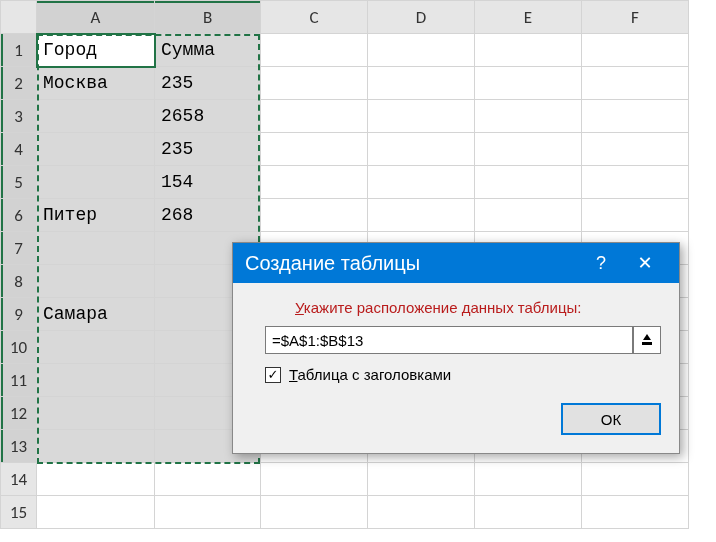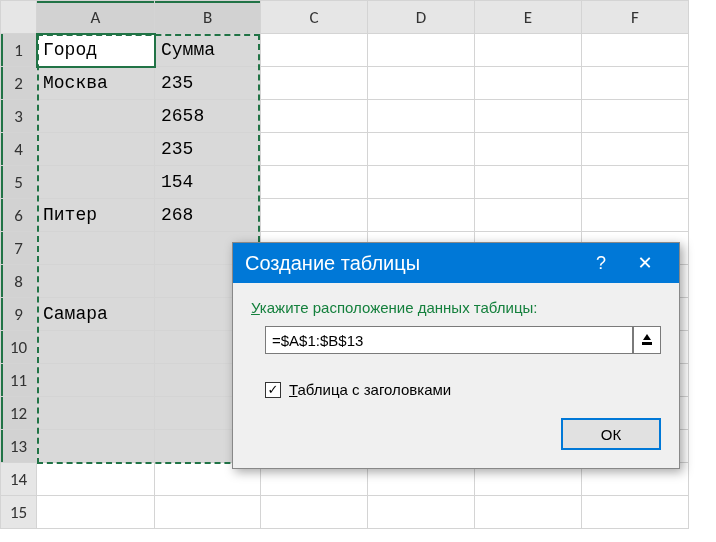--- a/index.html
+++ b/index.html
@@ -108,24 +108,24 @@
   .titlebar .title { flex: 1; font-size: 20px; }
   .titlebar .tbtn {
     width: 44px;
     text-align: center;
     font-size: 18px;
     cursor: pointer;
   }
   .dlg-body {
     padding: 16px 18px 18px 18px;
   }
-  .dlg-label { margin-bottom: 10px; color: #15803d; }
+  .dlg-label { margin-bottom: 10px; color: #b91c1c; margin-left: 44px; }
   .dlg-input-row {
     display: flex;
-    margin: 0 0 27px 14px;
+    margin: 0 0 12px 14px;
     align-items: center;
   }
   .dlg-input {
     flex: 1;
     border: 1px solid #7a7a7a;
     height: 28px;
     padding: 2px 6px;
     font-size: 15px;
     background: #fff;
   }

